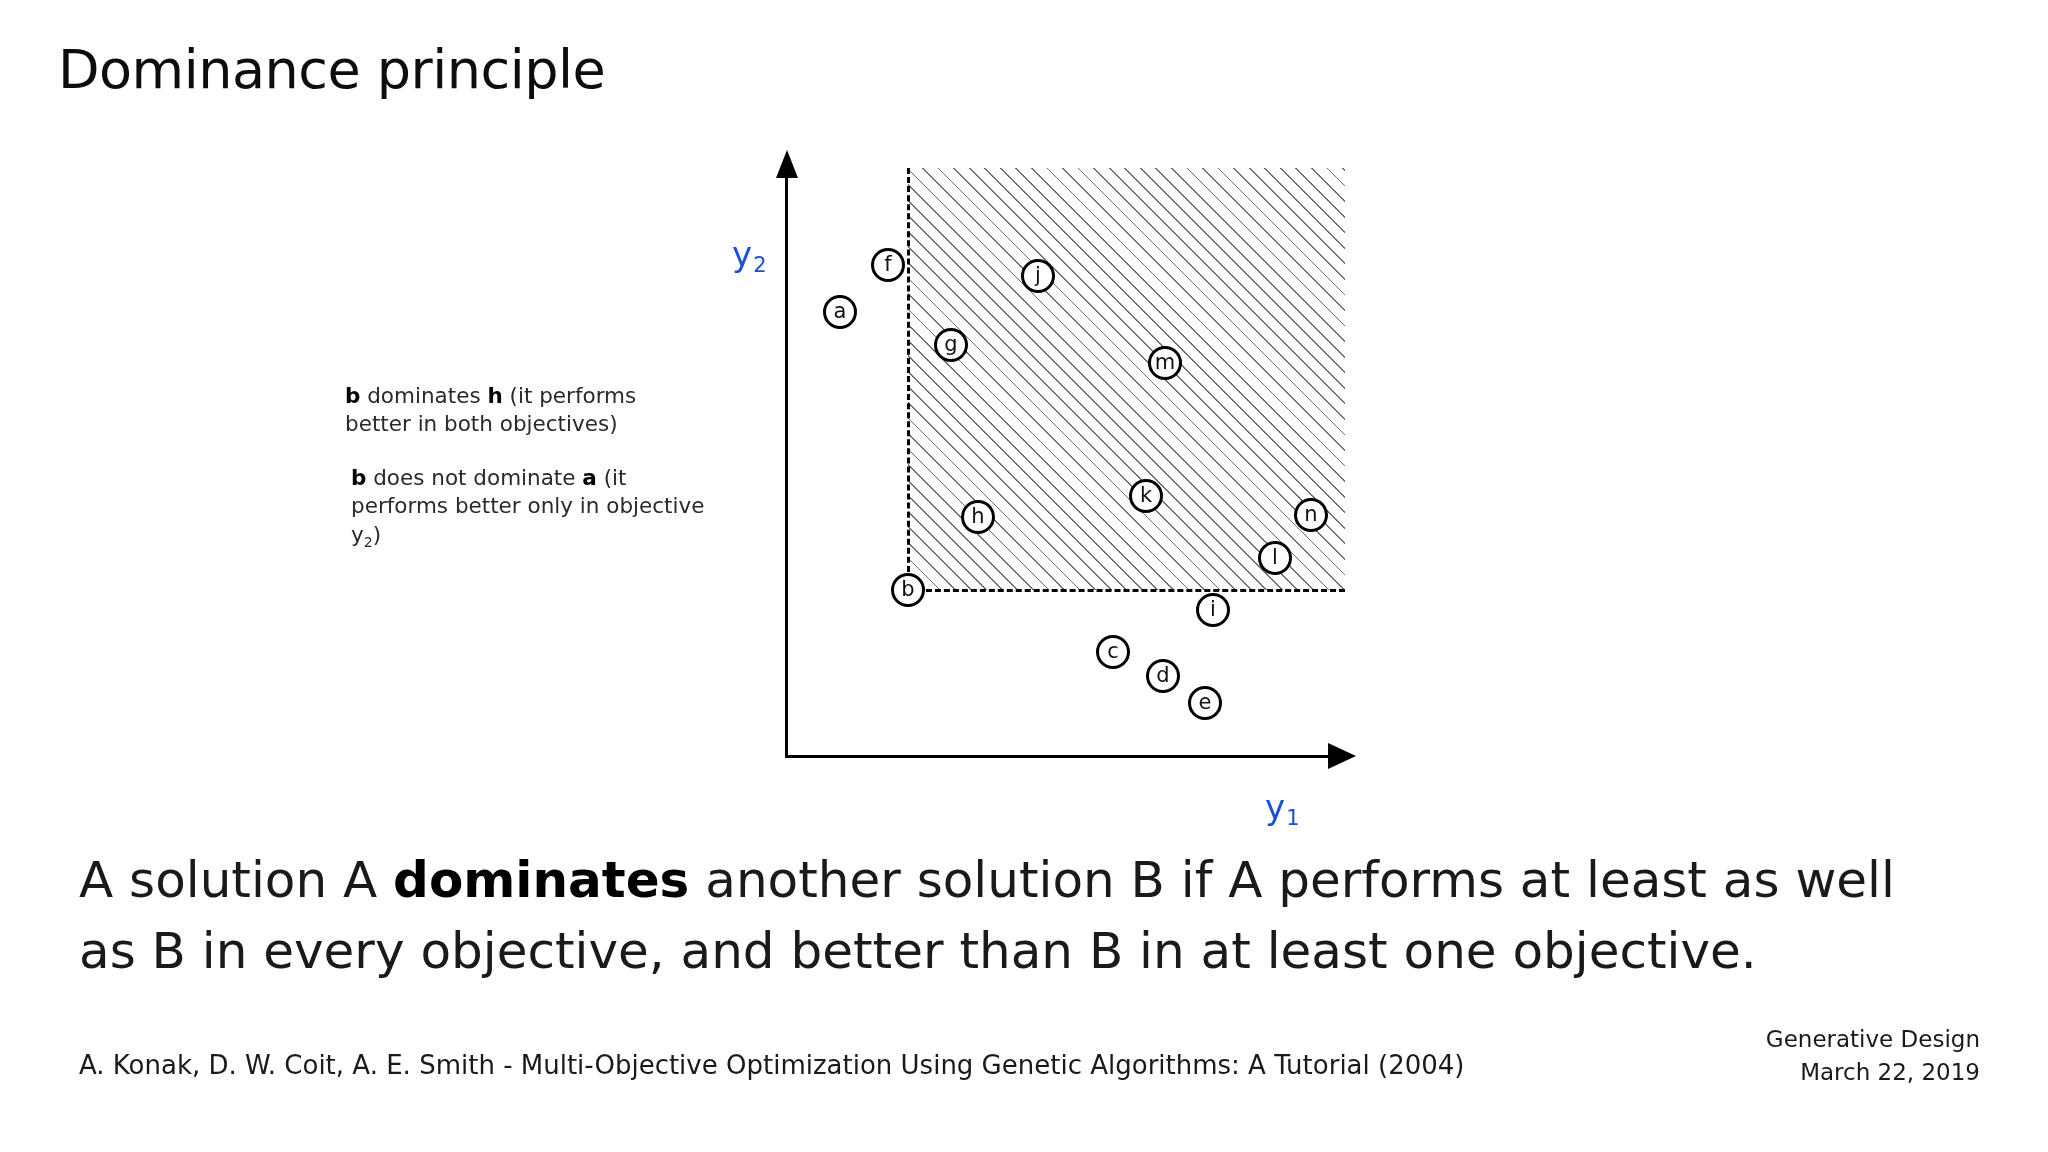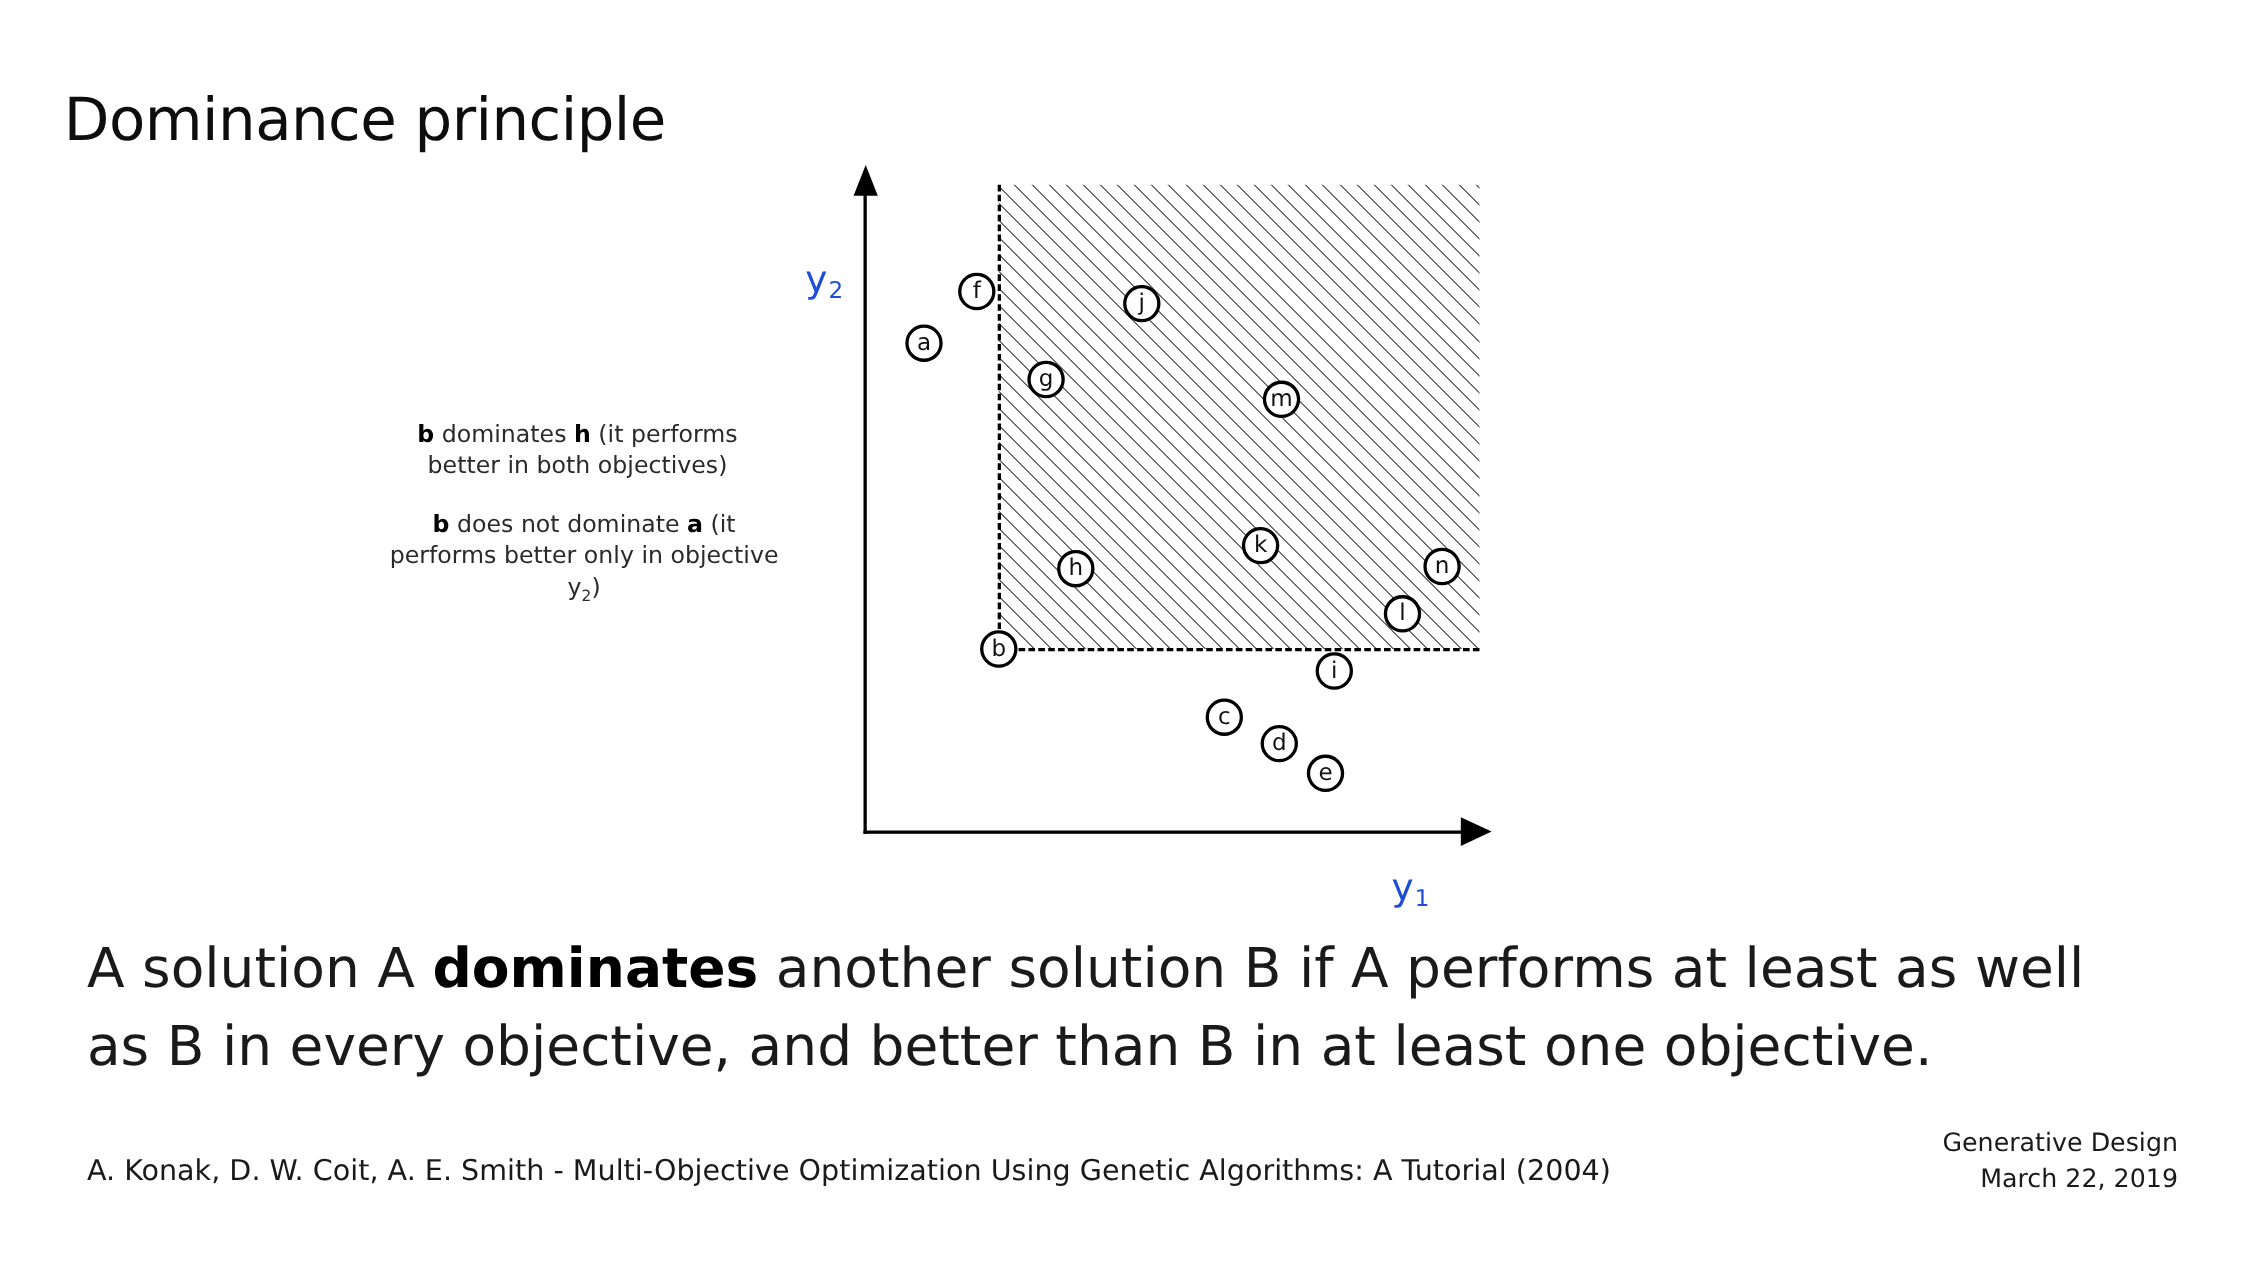--- a/index.html
+++ b/index.html
@@ -19,21 +19,20 @@
   
   #slide-title {
     position: absolute;
     left: 58px;
     top: 38px;
     font-size: 54px;
     font-weight: 400;
     letter-spacing: -0.5px;
     color: #0d0d0d;
     white-space: nowrap;
-    margin-top: 39px;
   }
 
   
   #figure {
     position: absolute;
     left: 700px;
     top: 140px;
     width: 700px;
     height: 660px;
   }
@@ -139,21 +138,20 @@
     color: #111111;
   }
 
   
   .annotation {
     position: absolute;
     width: 360px;
     font-size: 21.5px;
     line-height: 1.32;
     color: #2a2a2a;
-    text-align: center;
   }
   .annotation b { font-weight: 700; color: #000000; }
   .annotation sub {
     font-size: 14px;
     vertical-align: baseline;
     position: relative;
     top: 5px;
   }
   #annotation-1 { left: 345px; top: 382px; }
   #annotation-2 { left: 351px; top: 464px; }

